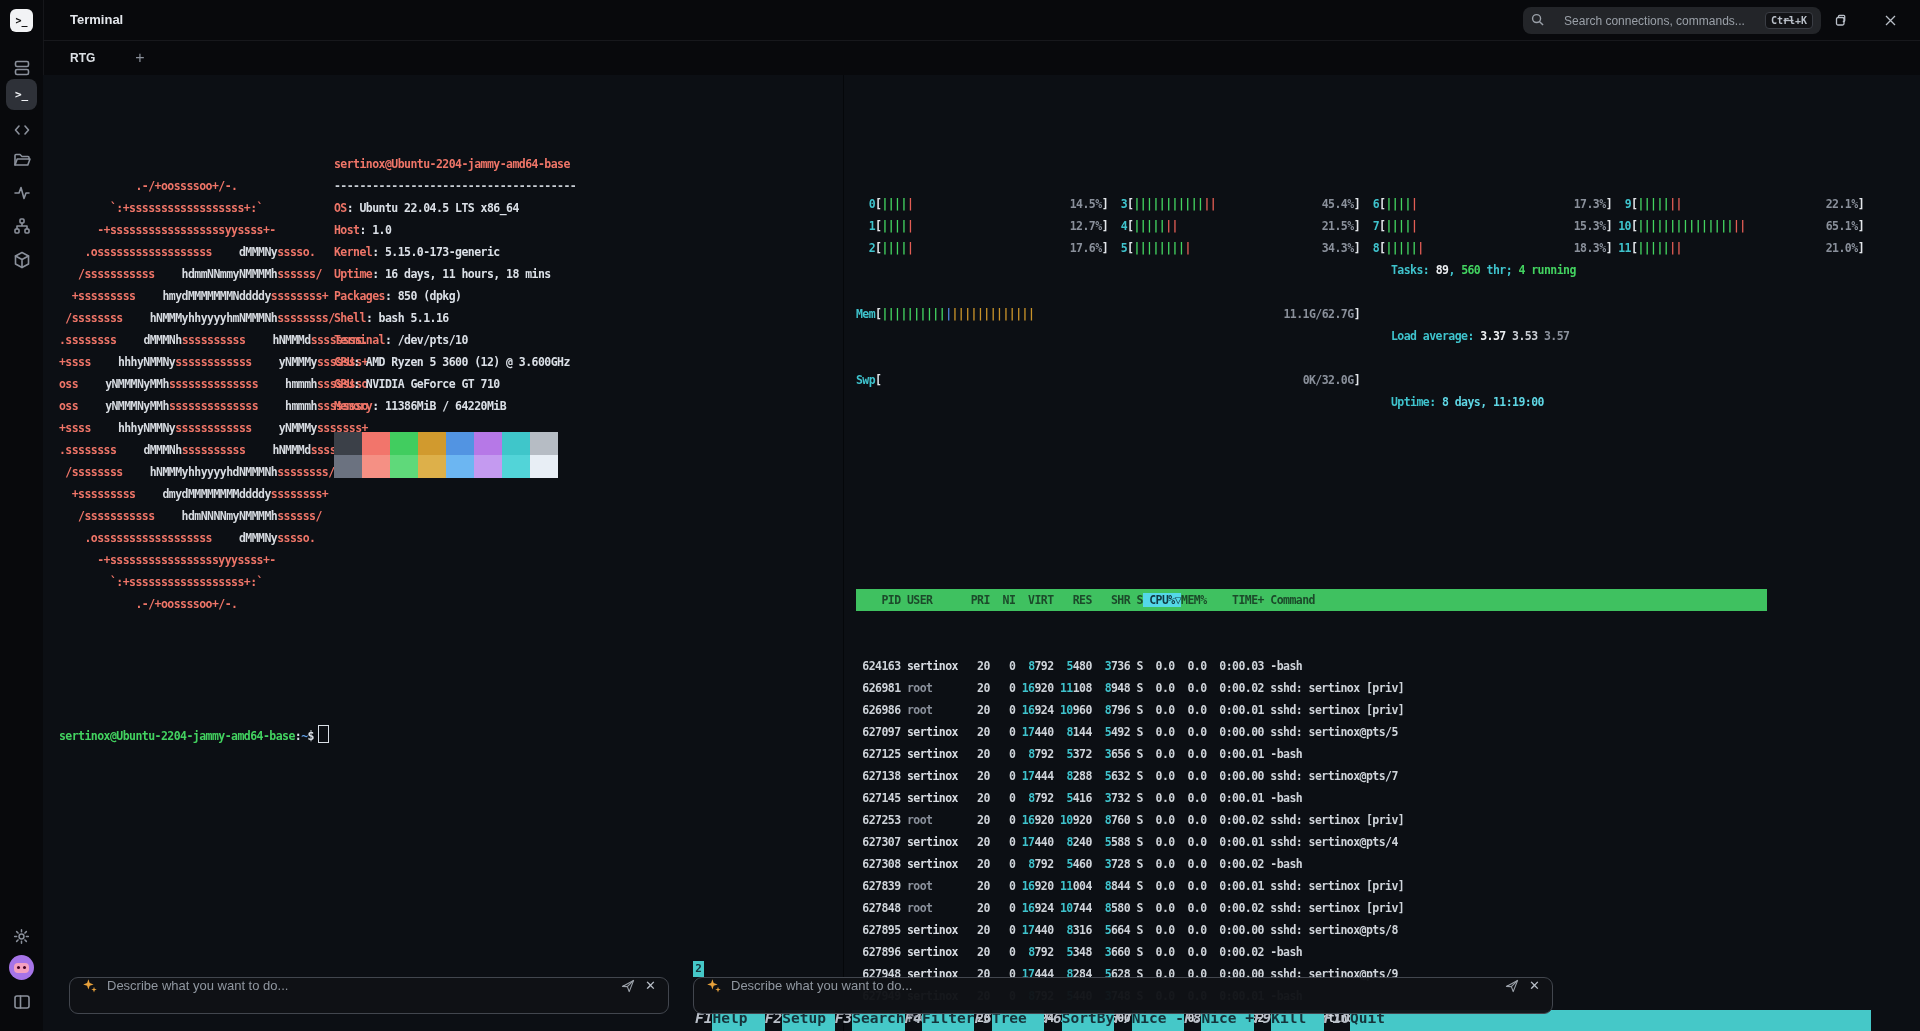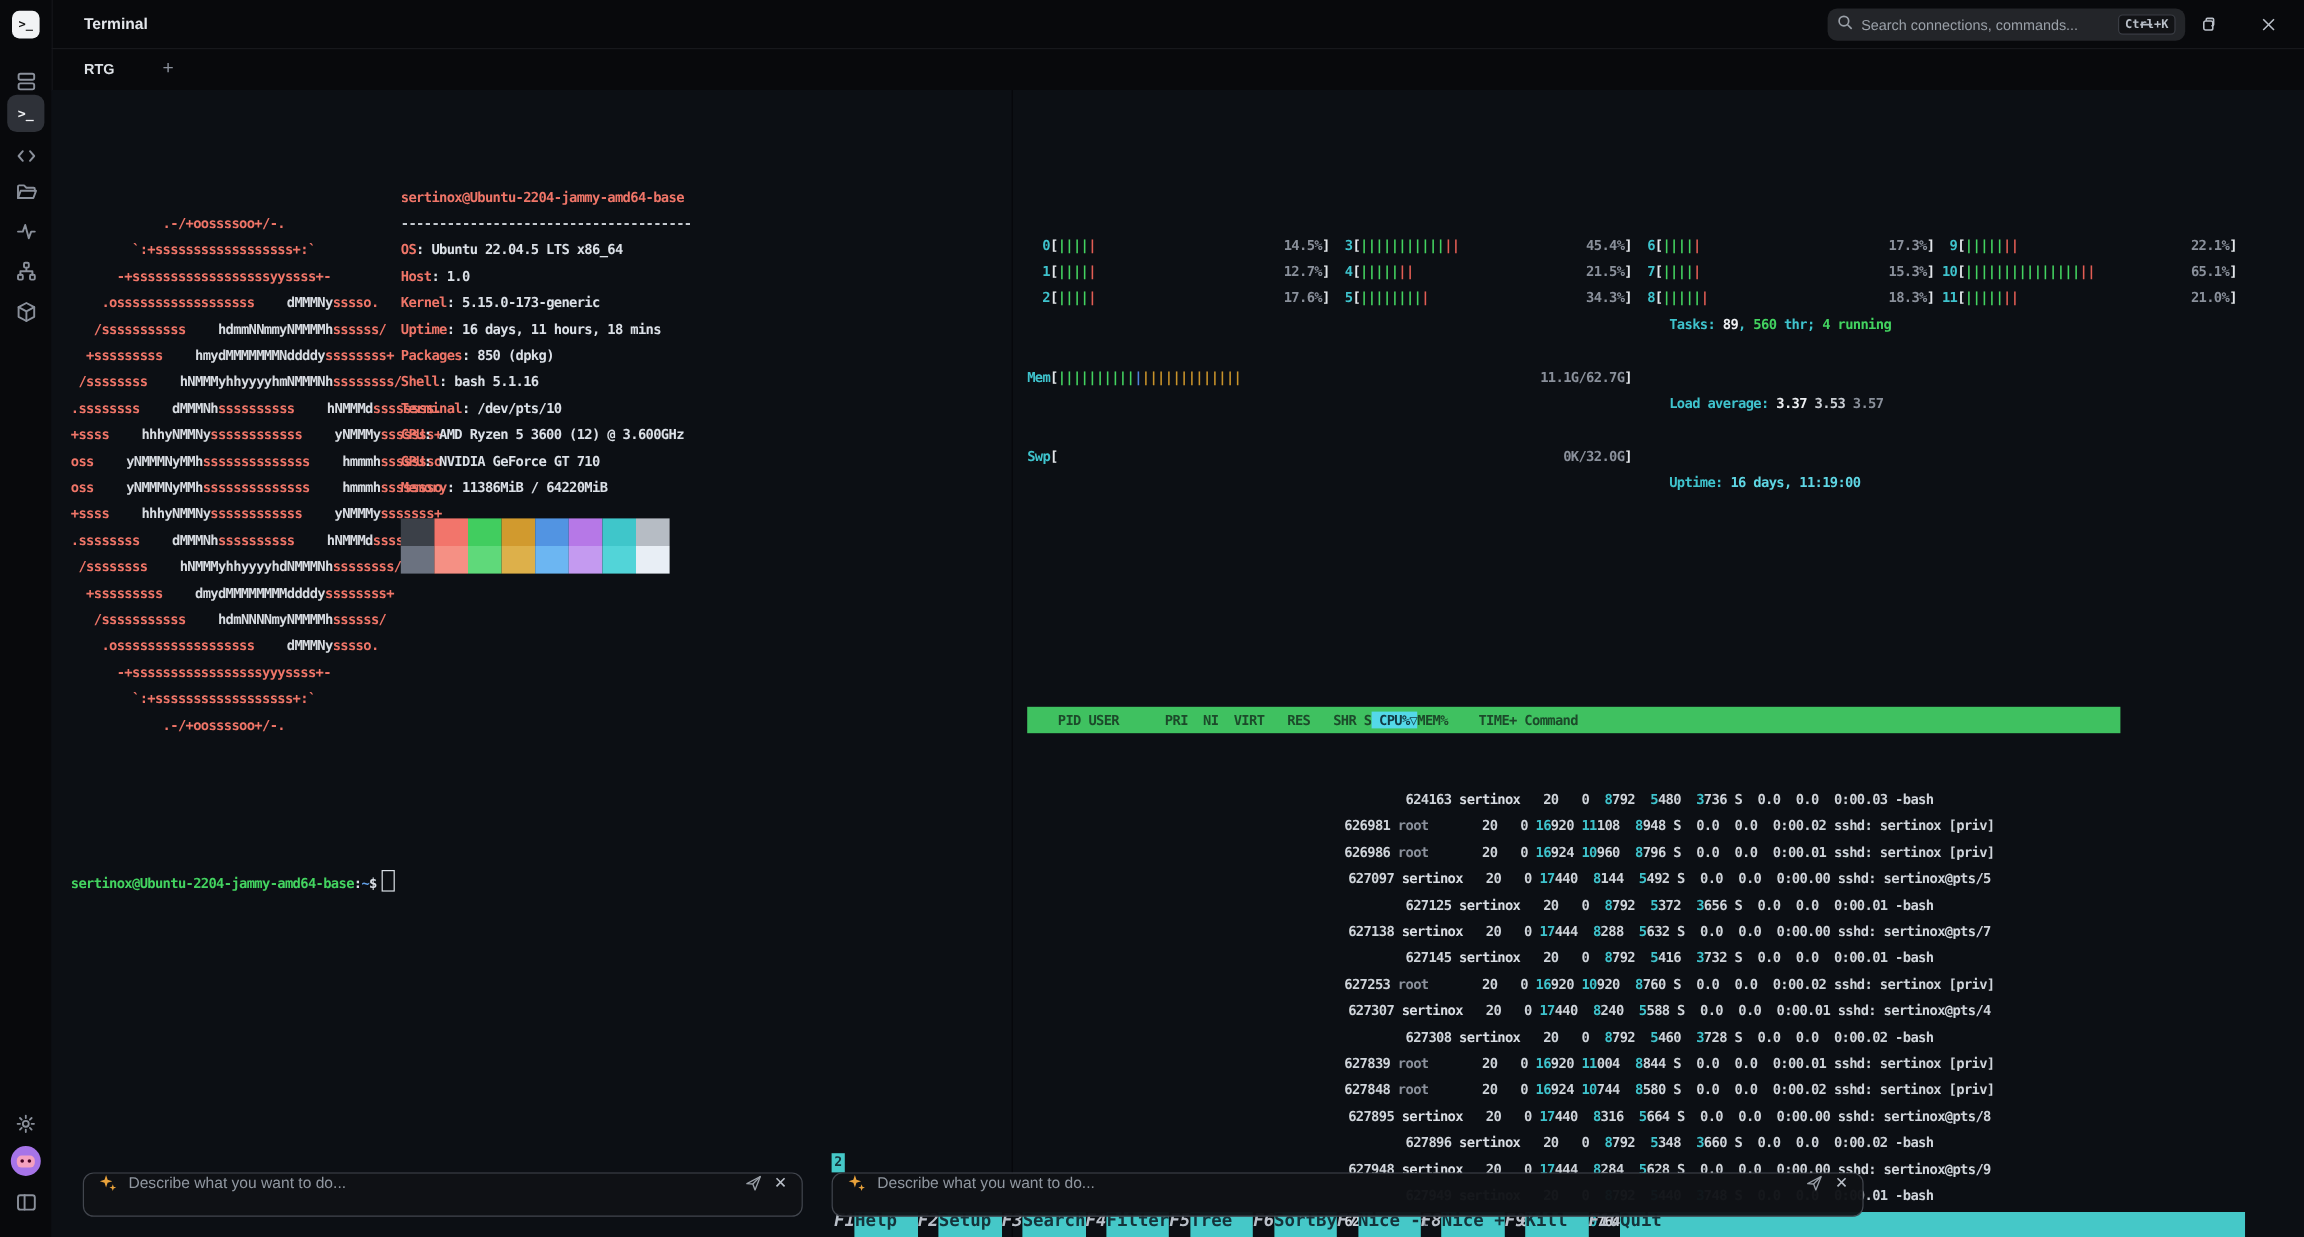--- a/index.html
+++ b/index.html
@@ -4,21 +4,21 @@
 <style>
   html,body{margin:0;padding:0;background:#08090c;}
   body{width:1920px;height:1031px;position:relative;overflow:hidden;
        font-family:"Liberation Sans",sans-serif;color:#d5d9df;}
   .mono{font-family:"DejaVu Sans Mono",monospace;font-size:11.5px;font-weight:700;
         letter-spacing:-0.55px;line-height:22px;white-space:pre;}
   
   .titlebar{position:absolute;left:43px;top:0;right:0;height:40px;border-bottom:1px solid #17181c;}
   .app-title{position:absolute;left:27px;top:12px;font-size:13px;font-weight:700;color:#e3e6eb;}
   .searchbar{position:absolute;left:1480px;top:7px;width:282px;height:27px;background:#232529;
-             border-radius:8px;display:flex;align-items:center;padding:0 8px;gap:7px;}
+             border-radius:8px;display:flex;align-items:center;padding:0 8px;gap:7px;text-align:center;}
   .searchbar .ph{color:#9aa0a8;font-size:12px;flex:1;white-space:nowrap;}
   .kbd{background:#121316;border:1px solid #3a3d44;border-radius:4px;color:#b9bfc8;
        font-family:"DejaVu Sans Mono",monospace;font-size:10px;padding:2px 5px;font-weight:700;}
   .winctl{position:absolute;top:0;height:40px;width:44px;display:flex;align-items:center;justify-content:center;color:#b9bfc8;}
   .tabbar{position:absolute;left:43px;top:41px;right:0;height:34px;border-bottom:1px solid #15161a;
           display:flex;align-items:center;padding-left:27px;gap:40px;}
   .tab{font-size:12px;font-weight:700;color:#dde1e6;}
   .newtab{color:#8a909b;font-size:16px;font-weight:400;}
   
   .sidebar{position:absolute;left:0;top:0;width:43px;height:100%;border-right:1px solid #15161a;background:#08090c;}
@@ -59,21 +59,21 @@
   .meter .br{color:#e3e6ea;}
   .meter .bars{flex:1;overflow:hidden;white-space:pre;}
   .meter .val{color:#8a909b;}
   .bg1{color:#43d360;} .brd{color:#e25d54;} .bb{color:#4f82d8;} .bo{color:#c9932a;}
   .tasksblock{position:absolute;left:547px;top:96px;}
   .tasksblock div{height:22px;}
   .c{color:#3fc3cd;} .wb{color:#eceef1;} .gb{color:#43d360;} .dim{color:#8a909b;}
   .lb2{color:#c9cdd3;} .cb{color:#5fd7e5;}
   .ht-header{width:911px;background:#3fc160;color:#1c4a2a;height:22px;overflow:hidden;}
   .sortcell{background:#54d8e8;color:#123a44;}
-  .prow2{height:22px;color:#cfd4da;overflow:hidden;text-align:center;}
+  .prow2{height:22px;color:#cfd4da;overflow:hidden;}
   .prow2 .num{color:#3fc3cd;}
   .prow2 .usr{color:#d8dce2;} .prow2 .usr.sys{color:#8a909b;}
   
   .aibar{position:absolute;height:37px;background:rgba(16,18,22,0.97);border:1px solid #42464e;
          border-radius:9px;display:flex;align-items:flex-start;padding:0 12px;gap:9px;box-sizing:border-box;}
   .aibar .ph{flex:1;color:#9097a0;font-size:13px;}
   .aibar .xi{color:#b9bfc8;font-size:13px;}
   .fbar{position:absolute;left:695px;bottom:0;width:1176px;height:21px;overflow:hidden;display:flex;
         font-family:"DejaVu Sans Mono",monospace;font-size:14.5px;font-weight:700;white-space:pre;}
   .fbar .fk{color:#b9bfc8;font-style:italic;}
@@ -228,21 +228,21 @@
 
   <div class="pane-right mono">
     <div class="ht-content">
       <div id="ht-meters"><div class="mline"><span class="meter"><span class="lbl">0</span><span class="br">[</span><span class="bars"><span class="bg1">||||</span><span class="brd">|</span></span><span class="val">14.5%</span><span class="br">]</span></span><span class="meter"><span class="lbl">3</span><span class="br">[</span><span class="bars"><span class="bg1">|||||||||||</span><span class="brd">||</span></span><span class="val">45.4%</span><span class="br">]</span></span><span class="meter"><span class="lbl">6</span><span class="br">[</span><span class="bars"><span class="bg1">||||</span><span class="brd">|</span></span><span class="val">17.3%</span><span class="br">]</span></span><span class="meter"><span class="lbl">9</span><span class="br">[</span><span class="bars"><span class="bg1">|||||</span><span class="brd">||</span></span><span class="val">22.1%</span><span class="br">]</span></span></div><div class="mline"><span class="meter"><span class="lbl">1</span><span class="br">[</span><span class="bars"><span class="bg1">||||</span><span class="brd">|</span></span><span class="val">12.7%</span><span class="br">]</span></span><span class="meter"><span class="lbl">4</span><span class="br">[</span><span class="bars"><span class="bg1">|||||</span><span class="brd">||</span></span><span class="val">21.5%</span><span class="br">]</span></span><span class="meter"><span class="lbl">7</span><span class="br">[</span><span class="bars"><span class="bg1">||||</span><span class="brd">|</span></span><span class="val">15.3%</span><span class="br">]</span></span><span class="meter"><span class="lbl">10</span><span class="br">[</span><span class="bars"><span class="bg1">|||||||||||||||</span><span class="brd">||</span></span><span class="val">65.1%</span><span class="br">]</span></span></div><div class="mline"><span class="meter"><span class="lbl">2</span><span class="br">[</span><span class="bars"><span class="bg1">||||</span><span class="brd">|</span></span><span class="val">17.6%</span><span class="br">]</span></span><span class="meter"><span class="lbl">5</span><span class="br">[</span><span class="bars"><span class="bg1">||||||||</span><span class="brd">|</span></span><span class="val">34.3%</span><span class="br">]</span></span><span class="meter"><span class="lbl">8</span><span class="br">[</span><span class="bars"><span class="bg1">|||||</span><span class="brd">|</span></span><span class="val">18.3%</span><span class="br">]</span></span><span class="meter"><span class="lbl">11</span><span class="br">[</span><span class="bars"><span class="bg1">|||||</span><span class="brd">||</span></span><span class="val">21.0%</span><span class="br">]</span></span></div></div>
       <div class="mline" id="ht-mem"><span class="meter wide"><span class="lbl">Mem</span><span class="br">[</span><span class="bars"><span class="bg1">||||||||||</span><span class="bb">|</span><span class="bo">|||||||||||||</span></span><span class="val">11.1G/62.7G</span><span class="br">]</span></span></div>
       <div class="mline" id="ht-swp"><span class="meter wide"><span class="lbl">Swp</span><span class="br">[</span><span class="bars"></span><span class="val">0K/32.0G</span><span class="br">]</span></span></div>
       <div class="mline"></div>
       <div class="tasksblock">
         <div id="ht-tasks"><span class="c">Tasks: </span><span class="wb">89</span><span class="c">, </span><span class="gb">560</span><span class="c"> thr; </span><span class="gb">4 running</span></div>
         <div id="ht-load"><span class="c">Load average: </span><span class="wb">3.37 </span><span class="lb2">3.53 </span><span class="dim">3.57</span></div>
-        <div id="ht-uptime"><span class="c">Uptime: </span><span class="cb">16 days, 11:19:00</span></div>
+        <div id="ht-uptime"><span class="c">Uptime: </span><span class="cb">8 days, 11:19:00</span></div>
       </div>
       <div style="height:22px"></div>
       <div class="ht-header mono" id="ht-header">    PID USER      PRI  NI  VIRT   RES   SHR S<span class="sortcell"> CPU%▽</span>MEM%    TIME+ Command</div>
       <div id="ht-rows"><div class="prow2"> 624163 <span class="usr">sertinox </span>  20   0  <span class="num">8</span>792  <span class="num">5</span>480  <span class="num">3</span>736 S  0.0  0.0  0:00.03 <span class="cmd">-bash</span></div><div class="prow2"> 626981 <span class="usr sys">root     </span>  20   0 <span class="num">16</span>920 <span class="num">11</span>108  <span class="num">8</span>948 S  0.0  0.0  0:00.02 <span class="cmd">sshd: sertinox [priv]</span></div><div class="prow2"> 626986 <span class="usr sys">root     </span>  20   0 <span class="num">16</span>924 <span class="num">10</span>960  <span class="num">8</span>796 S  0.0  0.0  0:00.01 <span class="cmd">sshd: sertinox [priv]</span></div><div class="prow2"> 627097 <span class="usr">sertinox </span>  20   0 <span class="num">17</span>440  <span class="num">8</span>144  <span class="num">5</span>492 S  0.0  0.0  0:00.00 <span class="cmd">sshd: sertinox@pts/5</span></div><div class="prow2"> 627125 <span class="usr">sertinox </span>  20   0  <span class="num">8</span>792  <span class="num">5</span>372  <span class="num">3</span>656 S  0.0  0.0  0:00.01 <span class="cmd">-bash</span></div><div class="prow2"> 627138 <span class="usr">sertinox </span>  20   0 <span class="num">17</span>444  <span class="num">8</span>288  <span class="num">5</span>632 S  0.0  0.0  0:00.00 <span class="cmd">sshd: sertinox@pts/7</span></div><div class="prow2"> 627145 <span class="usr">sertinox </span>  20   0  <span class="num">8</span>792  <span class="num">5</span>416  <span class="num">3</span>732 S  0.0  0.0  0:00.01 <span class="cmd">-bash</span></div><div class="prow2"> 627253 <span class="usr sys">root     </span>  20   0 <span class="num">16</span>920 <span class="num">10</span>920  <span class="num">8</span>760 S  0.0  0.0  0:00.02 <span class="cmd">sshd: sertinox [priv]</span></div><div class="prow2"> 627307 <span class="usr">sertinox </span>  20   0 <span class="num">17</span>440  <span class="num">8</span>240  <span class="num">5</span>588 S  0.0  0.0  0:00.01 <span class="cmd">sshd: sertinox@pts/4</span></div><div class="prow2"> 627308 <span class="usr">sertinox </span>  20   0  <span class="num">8</span>792  <span class="num">5</span>460  <span class="num">3</span>728 S  0.0  0.0  0:00.02 <span class="cmd">-bash</span></div><div class="prow2"> 627839 <span class="usr sys">root     </span>  20   0 <span class="num">16</span>920 <span class="num">11</span>004  <span class="num">8</span>844 S  0.0  0.0  0:00.01 <span class="cmd">sshd: sertinox [priv]</span></div><div class="prow2"> 627848 <span class="usr sys">root     </span>  20   0 <span class="num">16</span>924 <span class="num">10</span>744  <span class="num">8</span>580 S  0.0  0.0  0:00.02 <span class="cmd">sshd: sertinox [priv]</span></div><div class="prow2"> 627895 <span class="usr">sertinox </span>  20   0 <span class="num">17</span>440  <span class="num">8</span>316  <span class="num">5</span>664 S  0.0  0.0  0:00.00 <span class="cmd">sshd: sertinox@pts/8</span></div><div class="prow2"> 627896 <span class="usr">sertinox </span>  20   0  <span class="num">8</span>792  <span class="num">5</span>348  <span class="num">3</span>660 S  0.0  0.0  0:00.02 <span class="cmd">-bash</span></div><div class="prow2"> 627948 <span class="usr">sertinox </span>  20   0 <span class="num">17</span>444  <span class="num">8</span>284  <span class="num">5</span>628 S  0.0  0.0  0:00.00 <span class="cmd">sshd: sertinox@pts/9</span></div><div class="prow2"> 627949 <span class="usr">sertinox </span>  20   0  <span class="num">8</span>792  <span class="num">5</span>440  <span class="num">3</span>748 S  0.0  0.0  0:00.01 <span class="cmd">-bash</span></div><div class="prow2"> 628011 <span class="usr sys">root     </span>  20   0 <span class="num">16</span>924 <span class="num">10</span>764  <span class="num">8</span>600 S  0.0  0.0  0:00.02 <span class="cmd">sshd: sertinox [priv]</span></div><div class="prow2"> 628058   20   0 444  336  680 S  0.0  0.0  0:00.01 </div></div>
     </div>
   </div>
 </div>
 
 <div class="remnant">2</div>
 <div class="fbar" id="ht-fbar"><span class="fk">F1</span><span class="fl">Help  </span><span class="fk">F2</span><span class="fl">Setup </span><span class="fk">F3</span><span class="fl">Search</span><span class="fk">F4</span><span class="fl">Filter</span><span class="fk">F5</span><span class="fl">Tree  </span><span class="fk">F6</span><span class="fl">SortBy</span><span class="fk">F7</span><span class="fl">Nice -</span><span class="fk">F8</span><span class="fl">Nice +</span><span class="fk">F9</span><span class="fl">Kill  </span><span class="fk">F10</span><span class="fl last">Quit  </span></div>

